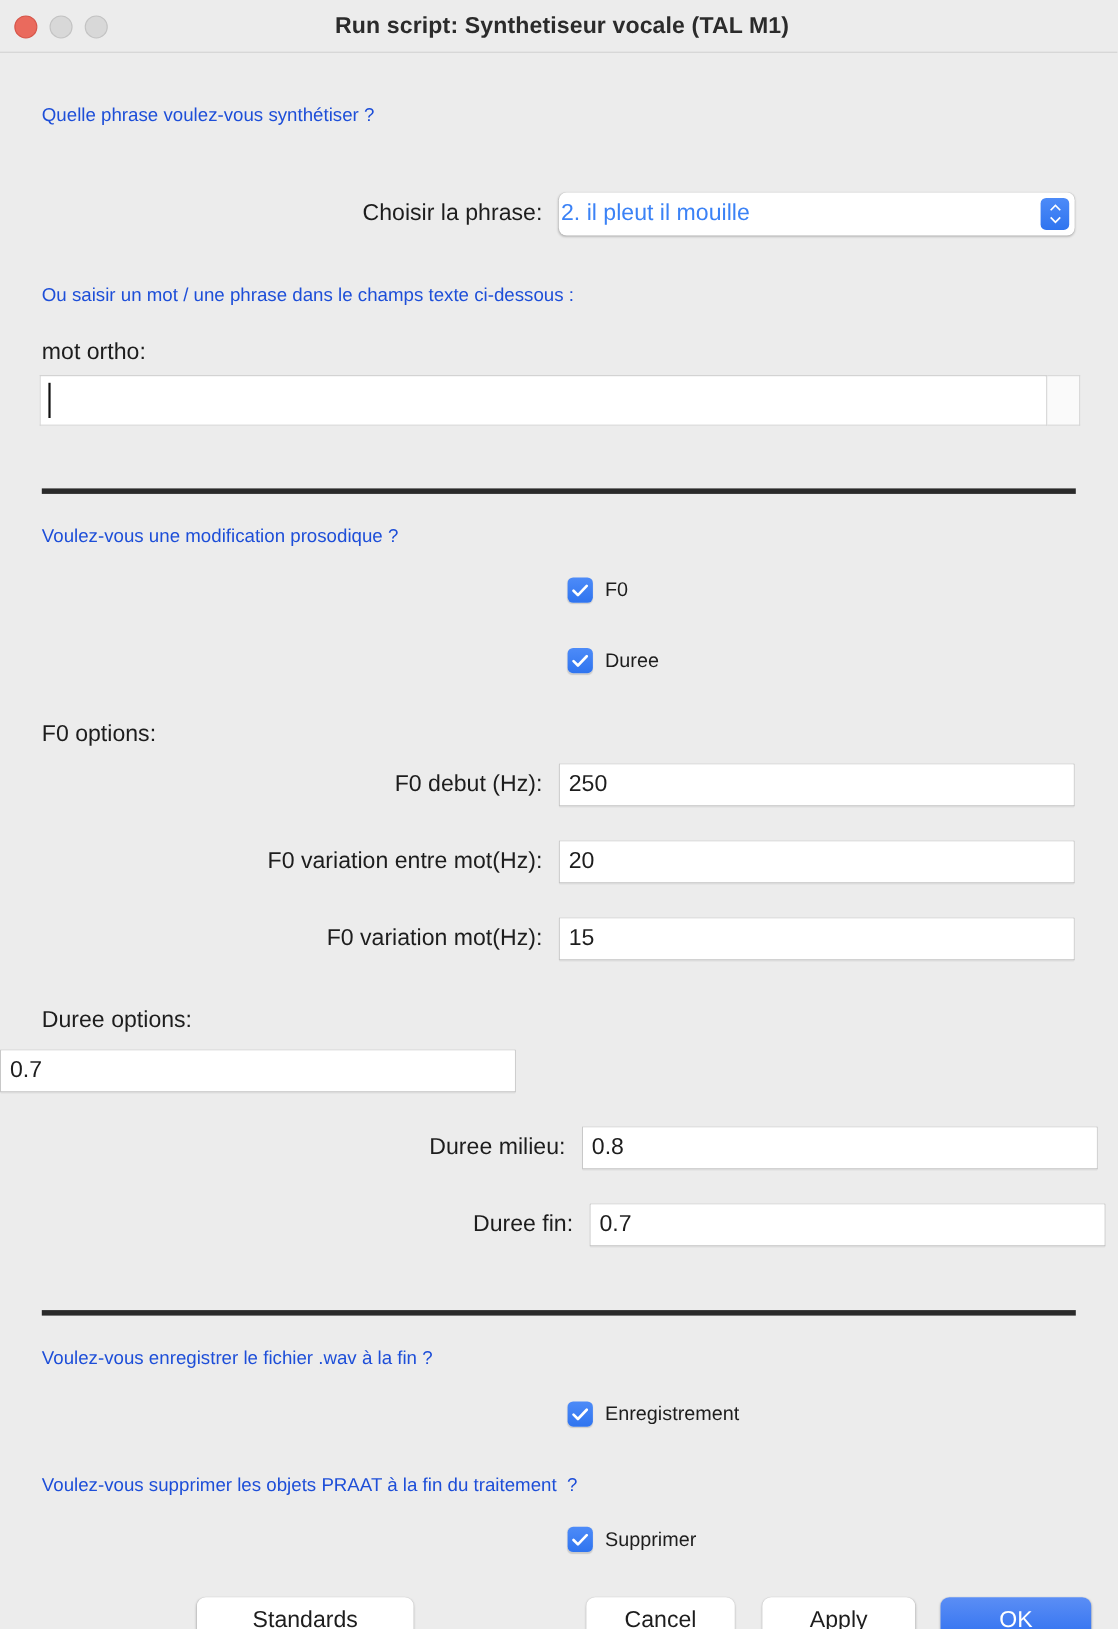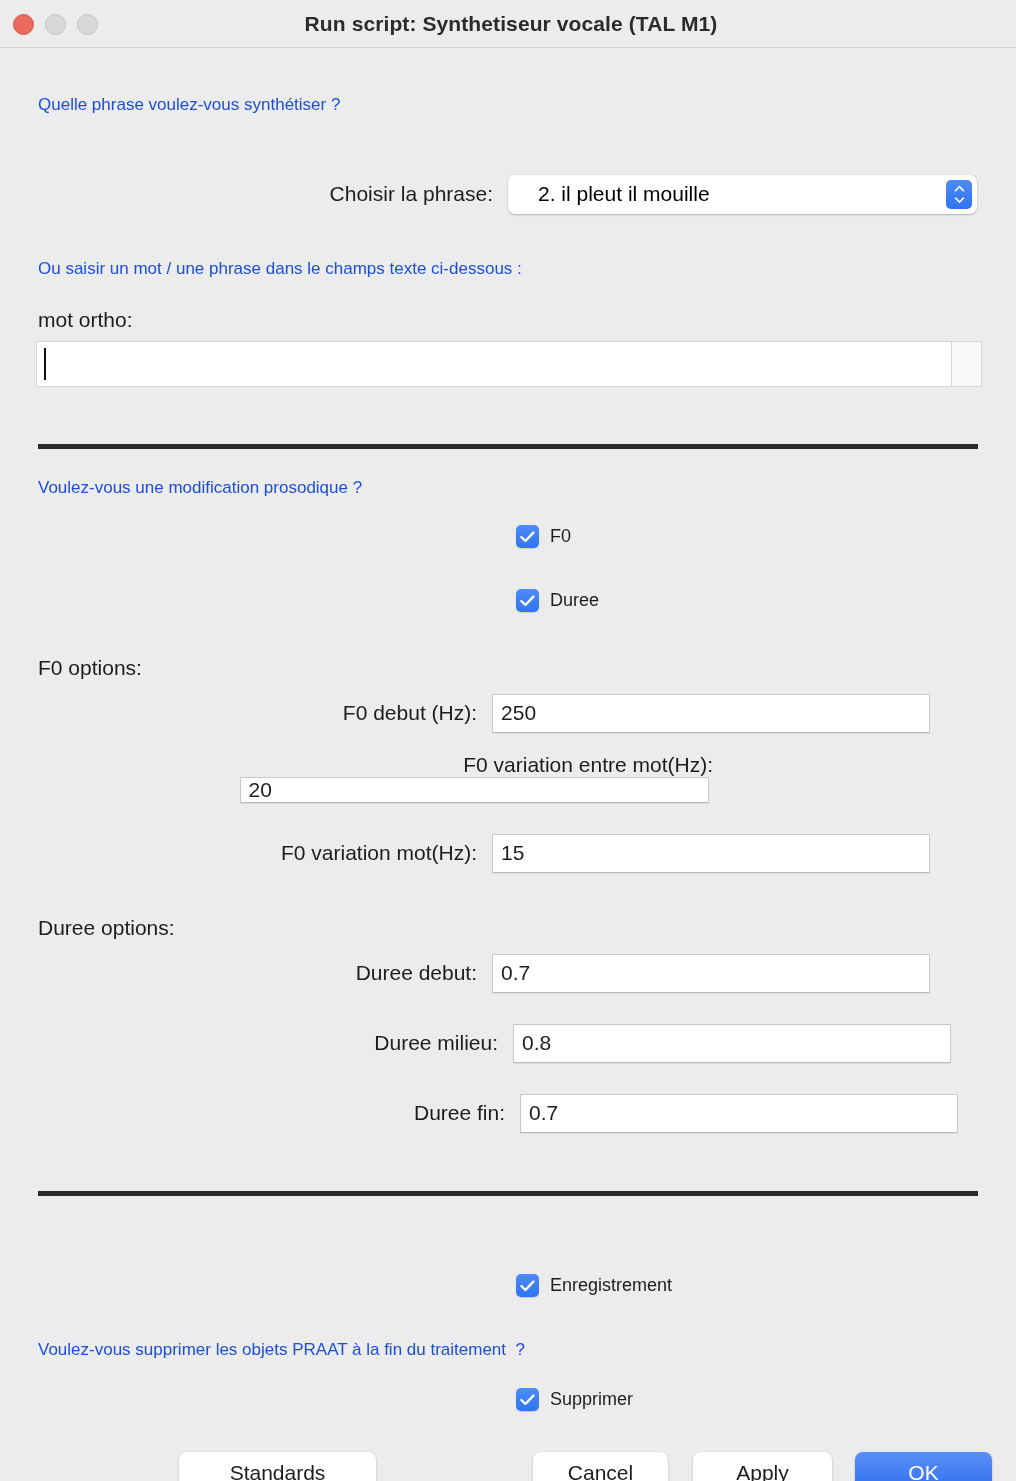--- a/index.html
+++ b/index.html
@@ -90,26 +90,25 @@
     position: absolute;
     left: 38px;
     width: 940px;
     height: 5px;
     background: #2a2a2a;
   }
 
   
   .field-row {
     position: absolute;
-    left: 18px;
-    width: 912px;
+    left: 0;
+    width: 1016px;
     height: 40px;
     display: flex;
     align-items: center;
-    justify-content: flex-end;
   }
 
   .field-label {
     width: 508px;
     text-align: right;
     padding-right: 15px;
     font-size: 21px;
     color: #1d1d1d;
     white-space: nowrap;
   }
@@ -148,22 +147,22 @@
     height: 39px;
     background: #ffffff;
     border-radius: 7px;
     box-shadow: 0 1px 2px rgba(0,0,0,0.22), 0 0 0 0.5px rgba(0,0,0,0.06);
     display: flex;
     align-items: center;
   }
 
   .dropdown-value {
     font-size: 21px;
-    color: #000000;
-    padding-left: 30px;
+    color: #3b82f6;
+    padding-left: 2px;
     flex: 1;
     white-space: nowrap;
     overflow: hidden;
   }
 
   .stepper {
     width: 26px;
     height: 29px;
     margin-right: 5px;
     border-radius: 5px;
@@ -338,49 +337,49 @@
     <span class="checkbox-label">Duree</span>
   </div>
 
   <div class="section-label" style="top:608px;">F0 options:</div>
 
   <div class="field-row" style="top:645px;">
     <span class="field-label">F0 debut (Hz):</span>
     <input class="text-input" type="text" value="250" style="">
   </div>
 
-  <div class="field-row" style="top:715px;flex-direction:column;">
+  <div class="field-row" style="top:715px;">
     <span class="field-label">F0 variation entre mot(Hz):</span>
     <input class="text-input" type="text" value="20" style="">
   </div>
 
   <div class="field-row" style="top:785px;">
     <span class="field-label">F0 variation mot(Hz):</span>
     <input class="text-input" type="text" value="15" style="">
   </div>
 
   <div class="section-label" style="top:868px;">Duree options:</div>
 
   <div class="field-row" style="top:905px;">
-    <span class="field-label">Duree debut:</span>
     <input class="text-input" type="text" value="0.7" style="">
   </div>
 
   <div class="field-row" style="top:975px;margin-left:21px;">
     <span class="field-label">Duree milieu:</span>
     <input class="text-input" type="text" value="0.8" style="">
   </div>
 
   <div class="field-row" style="top:1045px;margin-left:28px;">
     <span class="field-label">Duree fin:</span>
     <input class="text-input" type="text" value="0.7" style="">
   </div>
 
   <div class="hr" style="top:1143px;"></div>
 
+  <div class="question" style="top:1177px;">Voulez-vous enregistrer le fichier .wav à la fin ?</div>
 
   <div class="checkbox-row" style="top:1226px;">
     <span class="checkbox">
       <svg width="15" height="12" viewBox="0 0 15 12">
           <path d="M1.4 6.0 L5.4 10.0 L13.4 1.6" stroke="#ffffff" stroke-width="2.4" fill="none" stroke-linecap="round" stroke-linejoin="round"></path>
         </svg>
     </span>
     <span class="checkbox-label">Enregistrement</span>
   </div>
 

